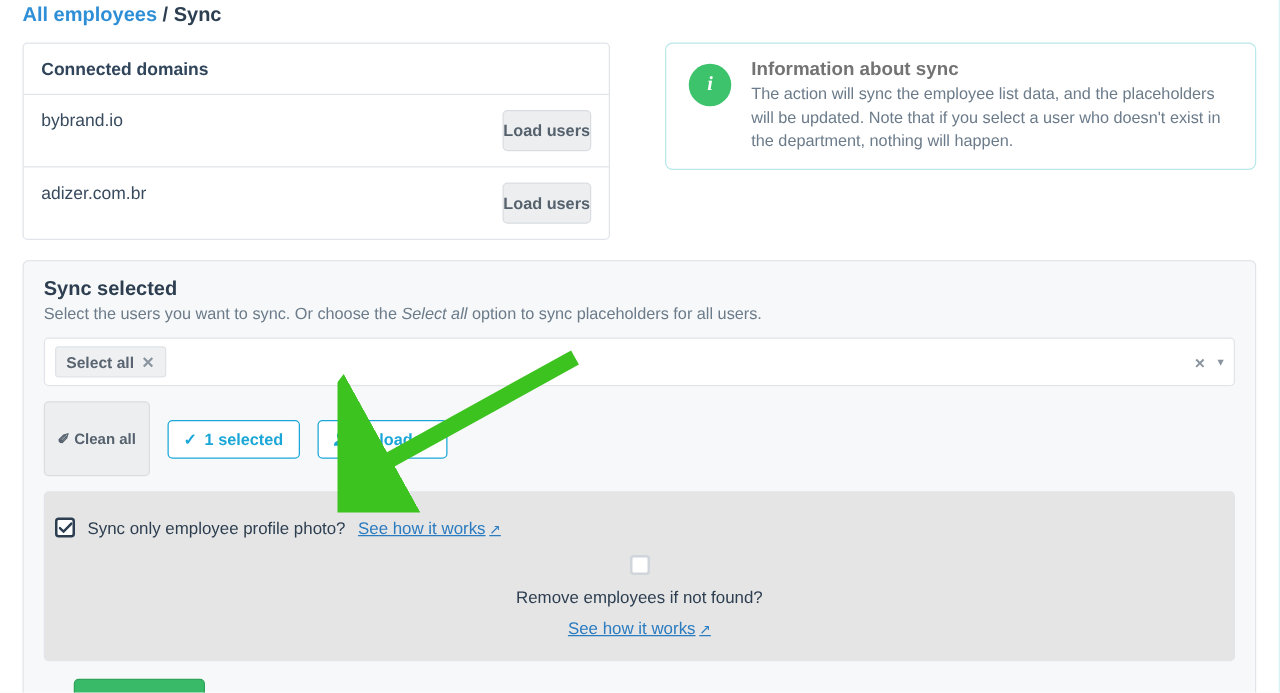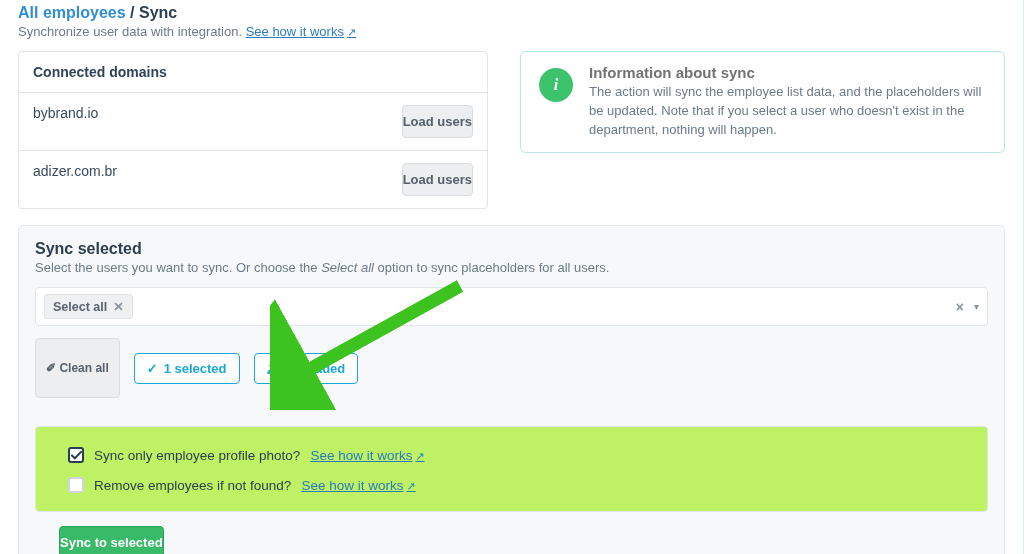--- a/index.html
+++ b/index.html
@@ -33,21 +33,21 @@
   .hdr{padding-top:4px;}
   .crumb{font-size:16px;font-weight:700;}
   .crumb a{color:#2f8fd6;text-decoration:none;}
   .crumb .sep{color:var(--dk);font-weight:700;}
   .crumb .cur{color:var(--dk);}
   .subtitle{color:var(--muted);margin-top:2px;font-size:13px;}
   .subtitle a, .link{color:#2a7bc0;text-decoration:underline;font-weight:400;}
   .ext{font-size:11px;margin-left:3px;position:relative;top:0px;}
 
   
-  .row{display:flex;gap:32px;margin-top:12px;align-items:flex-start;}
+  .row{display:flex;gap:44px;margin-top:12px;align-items:flex-start;}
   .card{
     border:1px solid var(--border);
     border-radius:4px;
     background:#fff;
   }
   .domains{width:470px;}
   .domains .card-head{
     padding:12px 14px;
     font-weight:700;
     color:#30445a;
@@ -126,26 +126,26 @@
   .caret{font-size:10px;}
 
   .toolbar{display:flex;gap:14px;margin-top:12px;align-items:center;}
   .toolbar .btn svg,.toolbar .btn .ic{margin-right:5px;}
   .pill{
     display:inline-flex;align-items:center;gap:6px;
     padding:7px 12px;border-radius:4px;font-weight:700;font-size:13px;
   }
 
   .options{
-    margin-top:28px;
-    background:#bef264;border:1px solid var(--border);border-radius:4px;
-    padding:14px 32px;
+    margin-top:12px;
+    background:#e5e5e5;border:1px solid var(--border);border-radius:4px;
+    padding:14px 8px;
   }
   .opt{display:flex;align-items:center;gap:10px;margin:6px 0 14px 0;font-size:13.5px;color:#2c3e50;}
-  .opt:last-child{margin-bottom:4px;}
+  .opt:last-child{margin-bottom:4px;flex-direction:column;}
   .cb{
     width:16px;height:16px;border:2px solid #2c3e50;border-radius:3px;background:#fff;
     display:inline-flex;align-items:center;justify-content:center;flex:0 0 16px;
   }
   .cb.empty{border-color:#cfd5db;}
   .cb svg{width:11px;height:11px;}
 
   .actions{margin-top:14px;margin-left:24px;}
 
   
@@ -154,26 +154,20 @@
 </head>
 <body>
 
 <div class="page">
 
   <div class="hdr">
     <div class="crumb">
       <a href="#">All employees</a>
       <span class="sep"> / </span>
       <span class="cur">Sync</span>
-    </div>
-    <div class="subtitle">
-      <span>Synchronize user data with integration.</span>
-      <a class="link" href="#">
-        <span>See how it works</span><span class="ext">↗</span>
-      </a>
     </div>
   </div>
 
   <div class="row">
     <div class="card domains">
       <div class="card-head">Connected domains</div>
 
       <div class="domain-row">
         <span>bybrand.io</span>
         <button class="btn">Load users</button>

